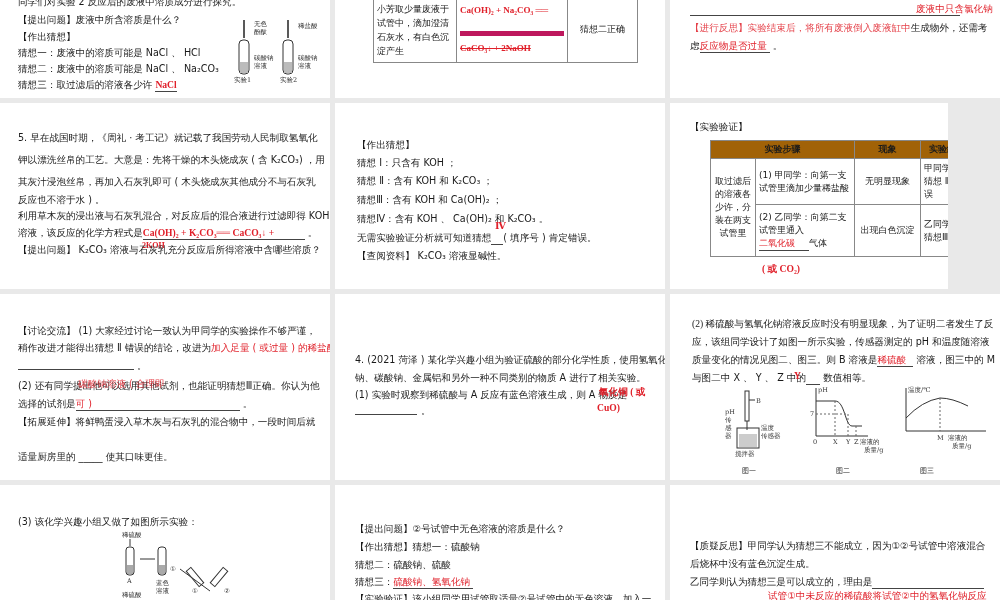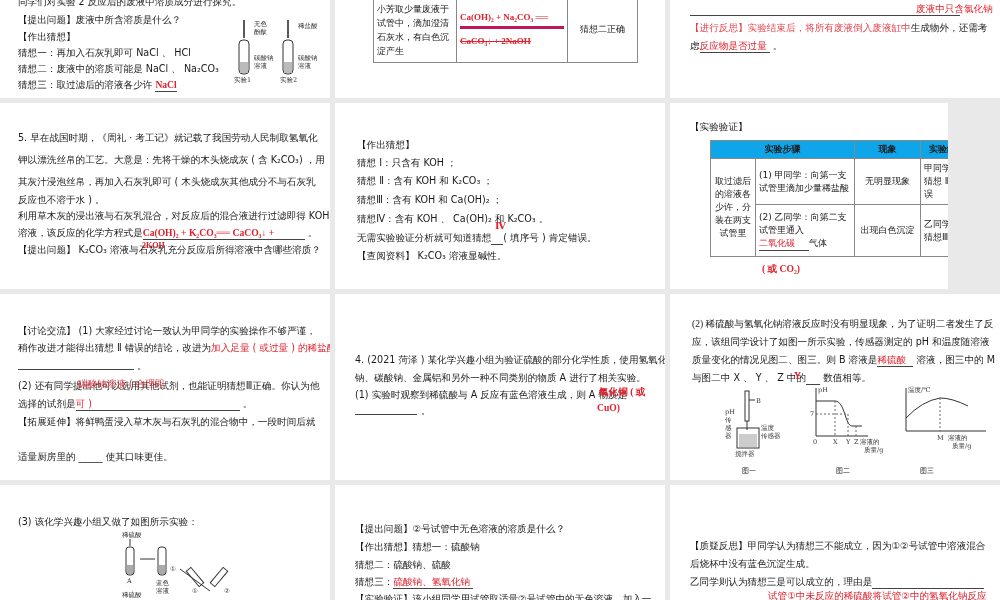--- a/index.html
+++ b/index.html
@@ -5,32 +5,32 @@
   html,body{margin:0;padding:0;}
   body{width:1000px;height:600px;background:#e9e9e9;position:relative;overflow:hidden;font-family:"DejaVu Sans",sans-serif;color:#222;}
   .panel{position:absolute;background:#fff;overflow:hidden;}
   .t{position:absolute;font-size:9.6px;line-height:12px;white-space:nowrap;color:#1a1a1a;}
   .b{font-family:"Liberation Serif","DejaVu Serif",serif;font-weight:bold;}
   .red{color:#e0202a;}
   .ul{border-bottom:1px solid #444;display:inline-block;}
   .line{position:absolute;border-bottom:1px solid #444;height:0;}
   table{border-collapse:collapse;position:absolute;font-size:9px;}
   td,th{border:1px solid #888;padding:2px 3px;color:#1a1a1a;font-weight:normal;line-height:13px;}
-  th{background:#0ea5e9;font-weight:bold;}
+  th{background:#a16207;font-weight:bold;}
   svg{position:absolute;}
   .lbl{font-size:6.5px;fill:#333;font-family:"DejaVu Serif",serif;}
 </style>
 </head>
 <body>
 
 <div class="panel" style="left:0;top:0;width:330px;height:98px;">
   <div class="t" style="left:18px;top:-4px;">同学们对实验 2 反应后的废液中溶质成分进行探究。</div>
   <div class="t" style="left:18px;top:14px;">【提出问题】废液中所含溶质是什么？</div>
   <div class="t" style="left:18px;top:31px;">【作出猜想】</div>
-  <div class="t" style="left:18px;top:47px;">猜想一：再加入石灰乳即可 NaCl 、 HCl</div>
+  <div class="t" style="left:18px;top:47px;">猜想一：废液中的溶质可能是 NaCl 、 HCl</div>
   <div class="t" style="left:18px;top:63px;">猜想二：废液中的溶质可能是 NaCl 、 Na₂CO₃</div>
   <div class="t" style="left:18px;top:79px;">
     <span>猜想三：取过滤后的溶液各少许</span>
     <span class="ul red b">NaCl</span>
   </div>
   <svg width="100" height="70" style="left:230px;top:14px;">
     <line x1="14" y1="6" x2="14" y2="24" stroke="#222" stroke-width="1.5"></line>
     <rect x="9" y="26" width="10" height="34" rx="4" fill="none" stroke="#333"></rect>
     <rect x="10" y="48" width="8" height="11" fill="#bbb"></rect>
     <text class="lbl" x="24" y="12">无色</text>
@@ -52,21 +52,21 @@
   <table style="left:38px;top:-4px;width:265px;height:67px;">
     <tbody>
         <tr>
       <td style="width:76px;font-size:9px;line-height:14px;">
         <div>小芳取少量废液于</div>
         <div>试管中，滴加澄清</div>
         <div>石灰水，有白色沉</div>
         <div>淀产生</div>
       </td>
       <td style="width:104px;">
-        <div class="red b" style="border-bottom:3px solid #be185d;padding-bottom:2px;">Ca(OH)₂ + Na₂CO₃ ══</div>
+        <div class="red b" style="border-bottom:5px solid #be185d;padding-bottom:14px;">Ca(OH)₂ + Na₂CO₃ ══</div>
         <div class="red b" style="text-decoration:line-through;padding-top:6px;">CaCO₃↓ + 2NaOH</div>
       </td>
       <td style="text-align:center;">猜想二正确</td>
     </tr>
   </tbody>
     </table>
 </div>
 
 <div class="panel" style="left:670px;top:0;width:330px;height:98px;">
   <div class="line" style="left:20px;top:15px;width:270px;"></div>

